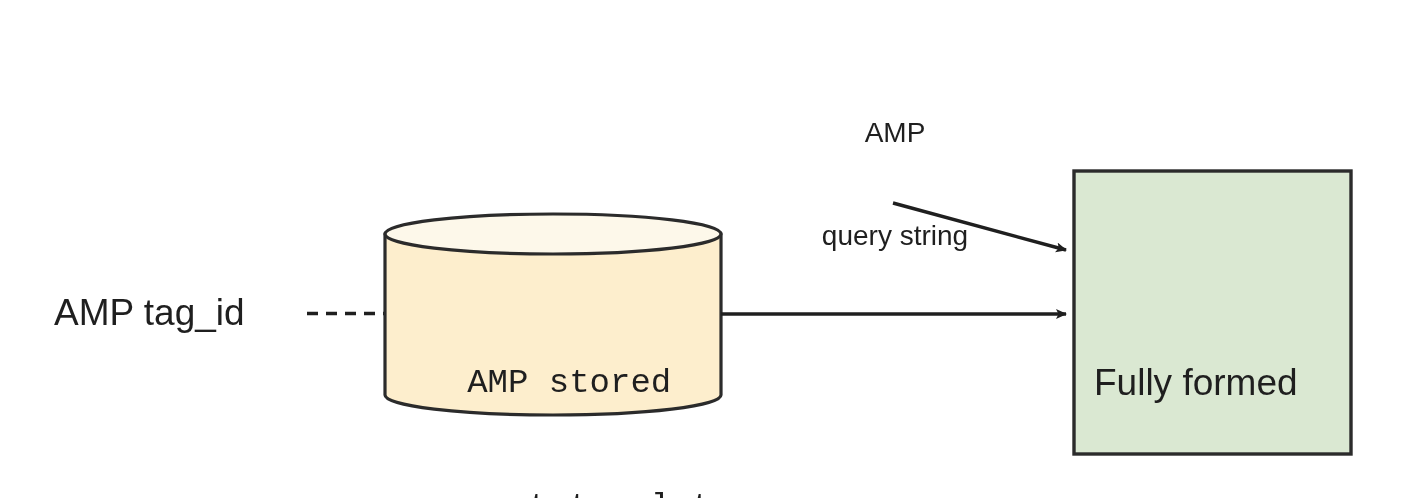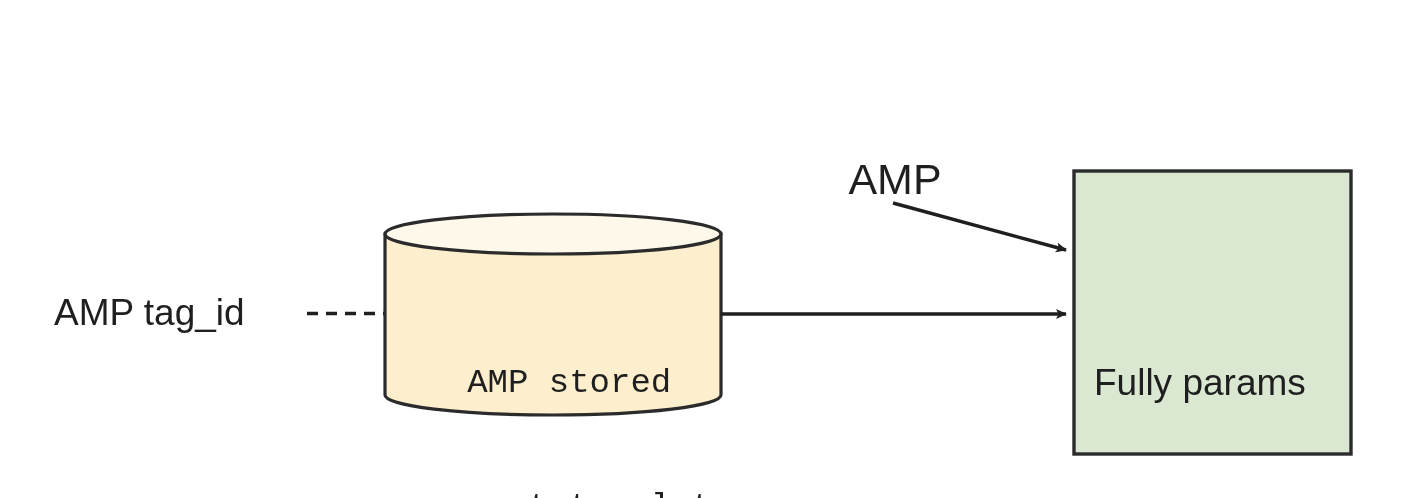--- a/index.html
+++ b/index.html
@@ -47,21 +47,21 @@
     font-size: 34px;
   }
   #cyl-label .line { display: block; font-family: Liberation Mono, monospace; }
 
   
   #qs-label {
     left: 770px;
     top: 48px;
     width: 250px;
     text-align: center;
-    font-size: 43px;
+    font-size: 28px;
   }
   #qs-label .line { display: block; }
 
   
   #ortb-label {
     left: 1094px;
     top: 270px;
     font-size: 37px;
   }
   #ortb-label .line { display: block; }
@@ -104,20 +104,21 @@
 
   <div class="txt" id="tagid-label">AMP tag_id</div>
 
   <div class="txt" id="cyl-label">
     <span class="line">AMP stored</span>
     <span class="line">request template</span>
   </div>
 
   <div class="txt" id="qs-label">
     <span class="line">AMP</span>
+    <span class="line">query string</span>
   </div>
 
   <div class="txt" id="ortb-label">
-    <span class="line">Fully params</span>
+    <span class="line">Fully formed</span>
     <span class="line">ORTB</span>
   </div>
 
 </div>
 
 </body></html>

